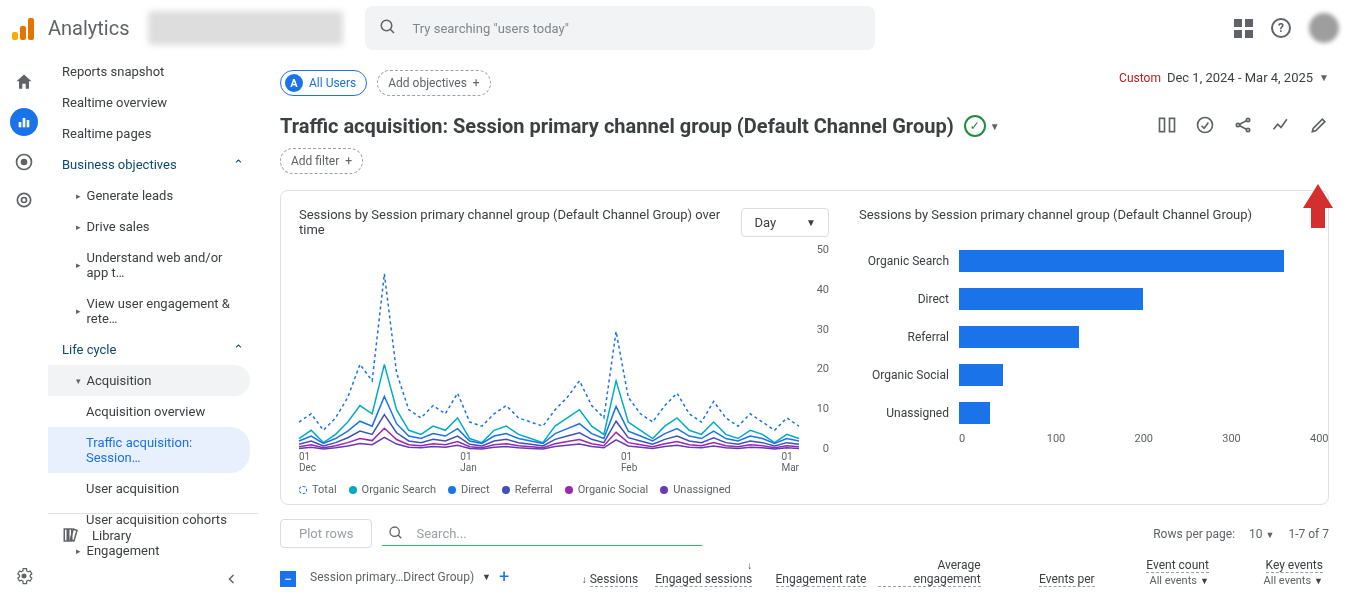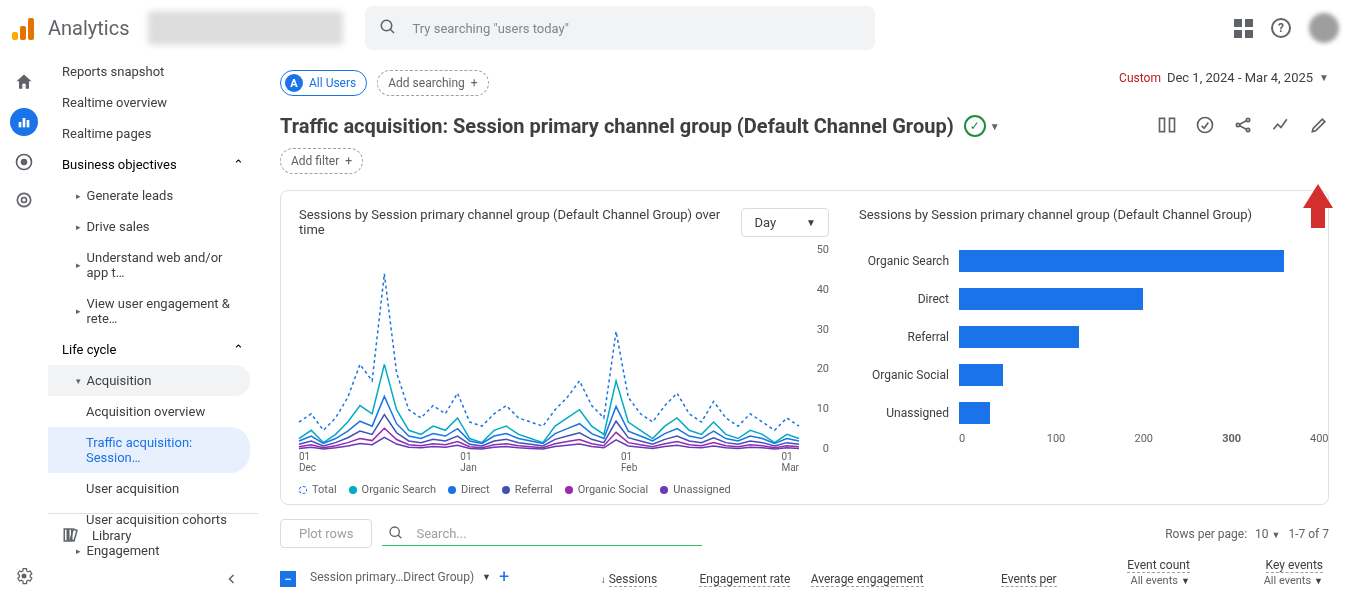--- a/index.html
+++ b/index.html
@@ -20,21 +20,21 @@
 .help-icon{width:20px;height:20px;border:2px solid #5f6368;border-radius:50%;display:flex;align-items:center;justify-content:center;font-size:12px;color:#5f6368;font-weight:bold}
 .main{display:flex;height:544px}
 .rail{width:48px;display:flex;flex-direction:column;align-items:center;padding-top:14px;gap:14px}
 .rail-ico{width:24px;height:24px;display:flex;align-items:center;justify-content:center;color:#5f6368}
 .rail-ico.active{background:#1a73e8;border-radius:50%;width:28px;height:28px;color:#fff}
 .rail .spacer{flex:1}
 .nav{width:210px;font-size:13px;color:#3c4043;overflow:hidden;position:relative}
 .nav-item{padding:8px 14px;cursor:pointer;display:flex;align-items:center;gap:6px}
 .nav-sub{padding-left:28px}
 .nav-sub2{padding-left:38px}
-.nav-sect{color:#000000;display:flex;align-items:flex-start;justify-content:space-between;padding:8px 14px}
+.nav-sect{color:#0c4a6e;display:flex;align-items:flex-start;justify-content:space-between;padding:8px 14px}
 .nav-sel{background:#e8f0fe;color:#1a73e8;border-radius:0 20px 20px 0;margin-right:8px}
 .nav-active{background:#f1f3f4;border-radius:0 20px 20px 0;margin-right:8px}
 .nav-lib{position:absolute;bottom:44px;left:0;right:0;border-top:1px solid #e0e0e0;padding:12px 14px;display:flex;align-items:center;gap:12px}
 .nav-collapse{position:absolute;bottom:12px;right:20px}
 .tri{font-size:9px;color:#5f6368}
 .content{flex:1;padding:14px 22px;overflow:hidden;position:relative}
 .chips{display:flex;align-items:center;gap:10px;position:relative}
 .chip-a{display:flex;align-items:center;gap:6px;border:1px solid #1a73e8;border-radius:16px;padding:3px 10px 3px 4px;color:#1a73e8;font-size:12px}
 .chip-a .circ{width:18px;height:18px;background:#1a73e8;color:#fff;border-radius:50%;display:flex;align-items:center;justify-content:center;font-size:11px;font-weight:bold}
 .chip-d{border:1px dashed #9aa0a6;border-radius:16px;padding:5px 10px;color:#5f6368;font-size:12px;display:flex;align-items:center;gap:6px}
@@ -61,21 +61,21 @@
 .bar-chart{margin-top:10px}
 .bar-row{display:flex;align-items:center;height:38px;font-size:12px;color:#3c4043}
 .bar-lbl{width:100px;text-align:right;padding-right:10px}
 .bar-track{flex:1;position:relative}
 .bar-fill{height:22px;background:#1a73e8}
 .bar-xaxis{display:flex;margin-left:100px;font-size:11px;color:#5f6368;position:relative;height:14px}
 .bar-tick{position:absolute}
 .tbl-ctrl{display:flex;align-items:center;margin-top:14px;gap:10px;font-size:13px;color:#5f6368}
 .plot-btn{border:1px solid #dadce0;border-radius:4px;padding:6px 18px;color:#9aa0a6}
 .tbl-search{display:flex;align-items:center;gap:12px;border-bottom:1px solid #22c55e;padding:4px 6px;flex:1;max-width:320px}
-.pager{margin-left:auto;display:flex;align-items:center;gap:8px;font-size:12px}
+.pager{margin-left:auto;display:flex;align-items:center;gap:14px;font-size:12px}
 .tbl-head{display:flex;margin-top:10px;font-size:12px;color:#3c4043;align-items:flex-end}
 .col-check{width:30px}
 .ck{width:16px;height:16px;background:#1a73e8;display:flex;align-items:center;justify-content:center;color:#fff;font-size:14px}
 .col-dim{width:220px;display:flex;align-items:center;gap:8px}
 .plus{color:#1a73e8;font-size:18px;font-weight:400}
 .col-m{flex:1;text-align:right;padding:0 6px}
 .col-m .h{border-bottom:1px dashed #9aa0a6;display:inline-block}
 .col-m .sub{color:#5f6368;font-size:11px}
 .arrow{position:absolute;top:128px;right:18px;width:30px;height:44px;z-index:5}
 .arrow svg{width:100%;height:100%}
@@ -202,21 +202,21 @@
         </svg></div>
   </div>
 
   <div class="content">
     <div class="chips">
       <div class="chip-a">
           <span class="circ">A</span>
           <span>All Users</span>
         </div>
       <div class="chip-d">
-          <span>Add searching</span>
+          <span>Add objectives</span>
           <span>+</span>
         </div>
       <div class="datepick">
         <span class="lbl">Custom</span>
           <span>Dec 1, 2024 - Mar 4, 2025</span>
           <span style="font-size:10px;color:#5f6368">▼</span>
       </div>
     </div>
 
     <div class="title-row">
@@ -331,21 +331,21 @@
               <div class="bar-lbl">Unassigned</div>
               <div class="bar-track">
                 <div class="bar-fill" style="width:8.75%"></div>
               </div>
             </div>
           </div>
         <div class="bar-xaxis" id="barxaxis">
             <span class="bar-tick" style="left: 0%;">0</span>
             <span class="bar-tick" style="left: 25%;">100</span>
             <span class="bar-tick" style="left: 50%;">200</span>
-            <span class="bar-tick" style="left: 75%; font-weight: bold;">300</span>
+            <span class="bar-tick" style="left: 75%;">300</span>
             <span class="bar-tick" style="left: 100%;">400</span>
           </div>
       </div>
     </div>
 
     <div class="tbl-ctrl">
       <div class="plot-btn">Plot rows</div>
       <div class="tbl-search">
         <svg width="16" height="16" viewBox="0 0 24 24" fill="none" stroke="#5f6368" stroke-width="2">
             <circle cx="10" cy="10" r="7"></circle>
@@ -363,20 +363,21 @@
     <div class="tbl-head">
       <div class="col-check">
           <div class="ck">−</div>
         </div>
       <div class="col-dim">
         <span style="color:#5f6368">Session primary…Direct Group)</span>
           <span style="font-size:9px">▼</span>
         <span class="plus">+</span>
       </div>
       <div class="col-m"><span style="font-size:10px">↓</span> <span class="h">Sessions</span></div>
+      <div class="col-m"><span style="font-size:10px">↓</span> <span class="h">Engaged sessions</span></div>
       <div class="col-m"><span class="h">Engagement rate</span></div>
       <div class="col-m"><span class="h">Average engagement</span></div>
       <div class="col-m"><span class="h">Events per</span></div>
       <div class="col-m"><span class="h">Event count</span><br><span class="sub">All events</span> <span style="font-size:9px">▼</span></div>
       <div class="col-m"><span class="h">Key events</span><br><span class="sub">All events</span> <span style="font-size:9px">▼</span></div>
     </div>
   </div>
 </div>
 
 </body></html>

